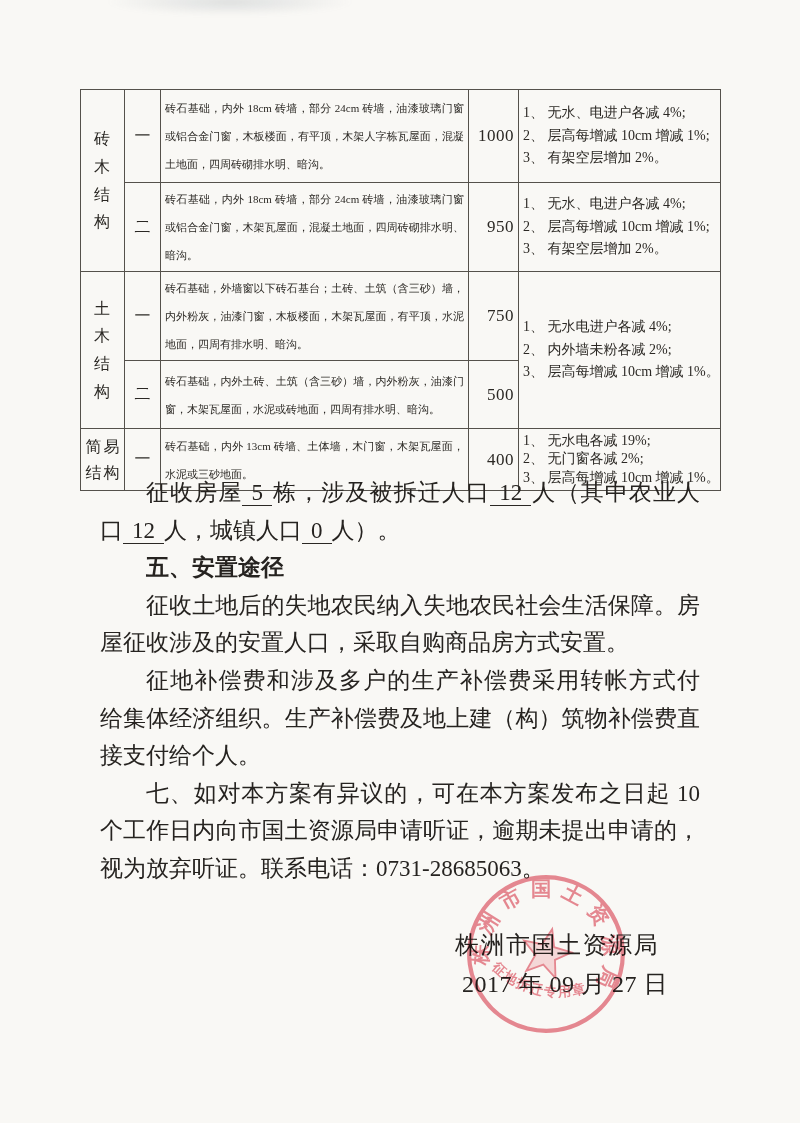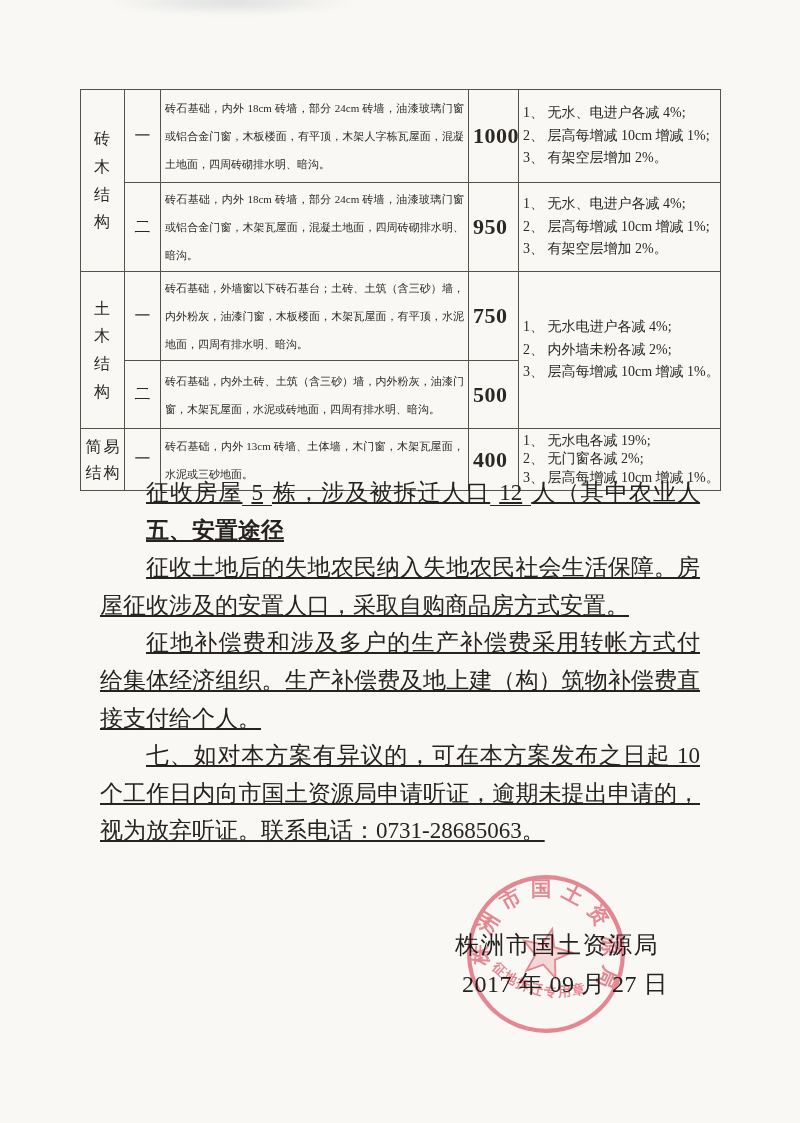--- a/index.html
+++ b/index.html
@@ -36,32 +36,32 @@
     text-align:center;font-size:16px;letter-spacing:1px;
     padding:0;
   }
   td.vlabel .stack{width:1.1em;margin:14px auto;line-height:1.72;}
   td.vlabel .stack2{width:2.3em;margin:0 auto;line-height:1.6;letter-spacing:2px;}
   td.grade{text-align:center;font-size:16px;}
   td.desc{
     font-size:11px;line-height:28px;text-align:justify;
     padding:3px 5px 3px 10px;
   }
-  td.price{text-align:left;font-size:22px;letter-spacing:.5px;font-weight:bold;}
+  td.price{text-align:right;font-size:17px;letter-spacing:.5px;}
   td.notes{font-size:14px;padding:3px 2px 3px 7px;}
   td.notes .note-line{line-height:1.6;white-space:nowrap;}
   td.notes.tight .note-line{line-height:1.32;}
   tr.r1{height:93px;} tr.r2{height:63px;} tr.r3{height:88px;} tr.r4{height:68px;} tr.r5{height:62px;}
 
   
   .bodytext{
     position:absolute;left:100px;top:474px;width:600px;
     font-size:23px;line-height:37.6px;color:#262320;
   }
-  .line{text-align:justify;text-decoration:underline;}
+  .line{text-align:justify;}
   .line.stretch{text-align-last:justify;}
   .line.indent{text-indent:2em;}
   .heading{font-weight:bold;text-indent:2em;}
   .uval{
     border-bottom:1.6px solid #2b2824;
     padding:0 9px;
   }
 
   
   .sig-org{
@@ -151,20 +151,23 @@
       </td>
     </tr>
   </tbody>
     </table>
 
   <div class="bodytext">
 
     <div class="line stretch indent">
       <span>征收房屋</span><span class="uval">5</span><span>栋，涉及被拆迁人口</span><span class="uval">12</span><span>人（其中农业人</span>
     </div>
+    <div class="line">
+      <span>口</span><span class="uval">12</span><span>人，城镇人口</span><span class="uval">0</span><span>人）。</span>
+    </div>
 
     <div class="line heading">五、安置途径</div>
     <div class="line stretch indent">征收土地后的失地农民纳入失地农民社会生活保障。房</div>
     <div class="line">屋征收涉及的安置人口，采取自购商品房方式安置。</div>
 
     <div class="line stretch indent">征地补偿费和涉及多户的生产补偿费采用转帐方式付</div>
     <div class="line stretch">给集体经济组织。生产补偿费及地上建（构）筑物补偿费直</div>
     <div class="line">接支付给个人。</div>
 
     <div class="line stretch indent">七、如对本方案有异议的，可在本方案发布之日起 10</div>

